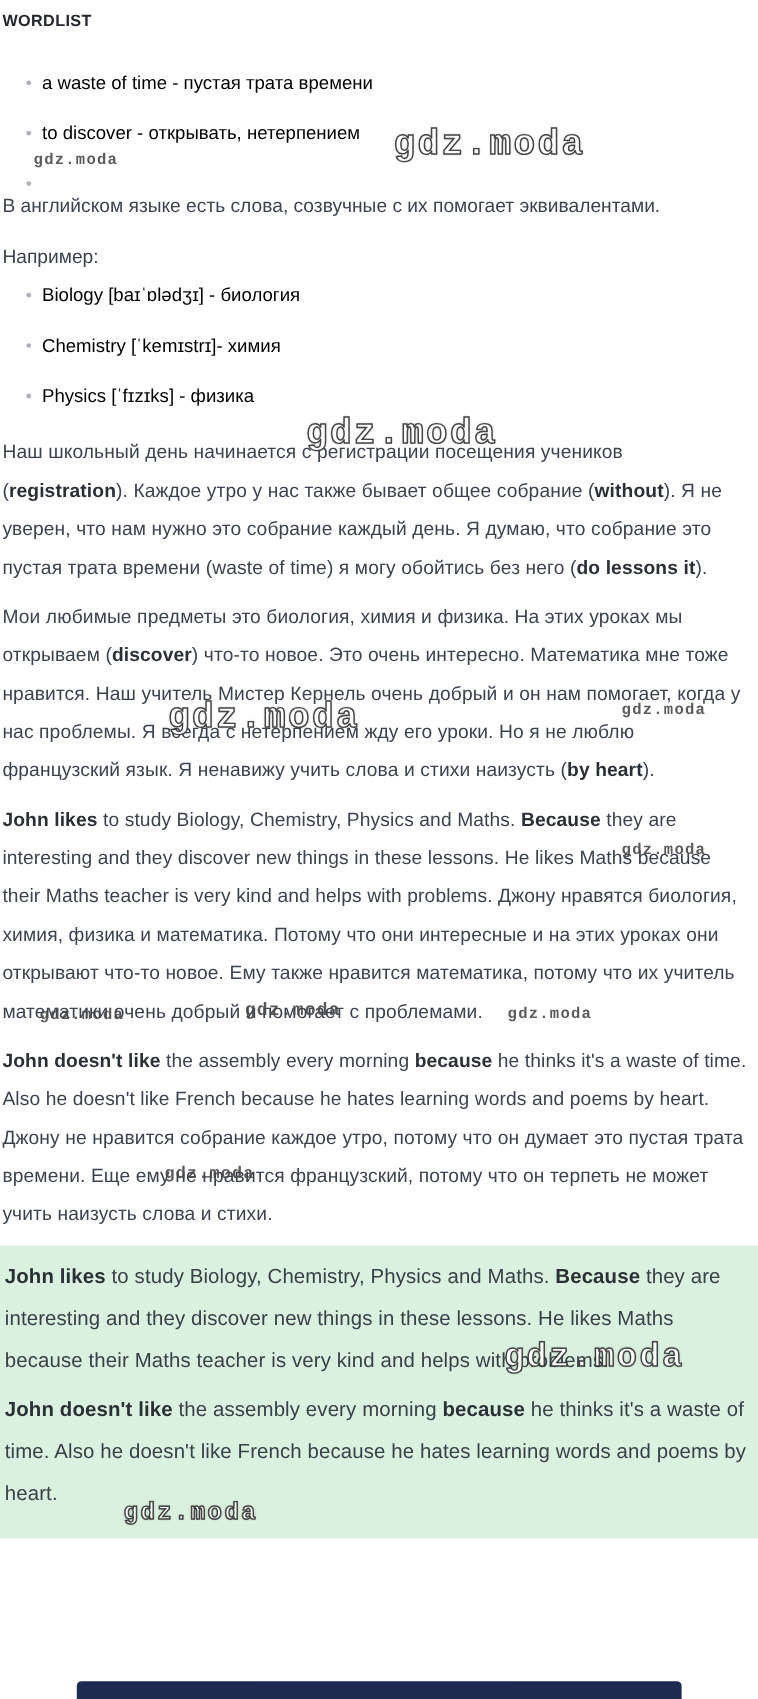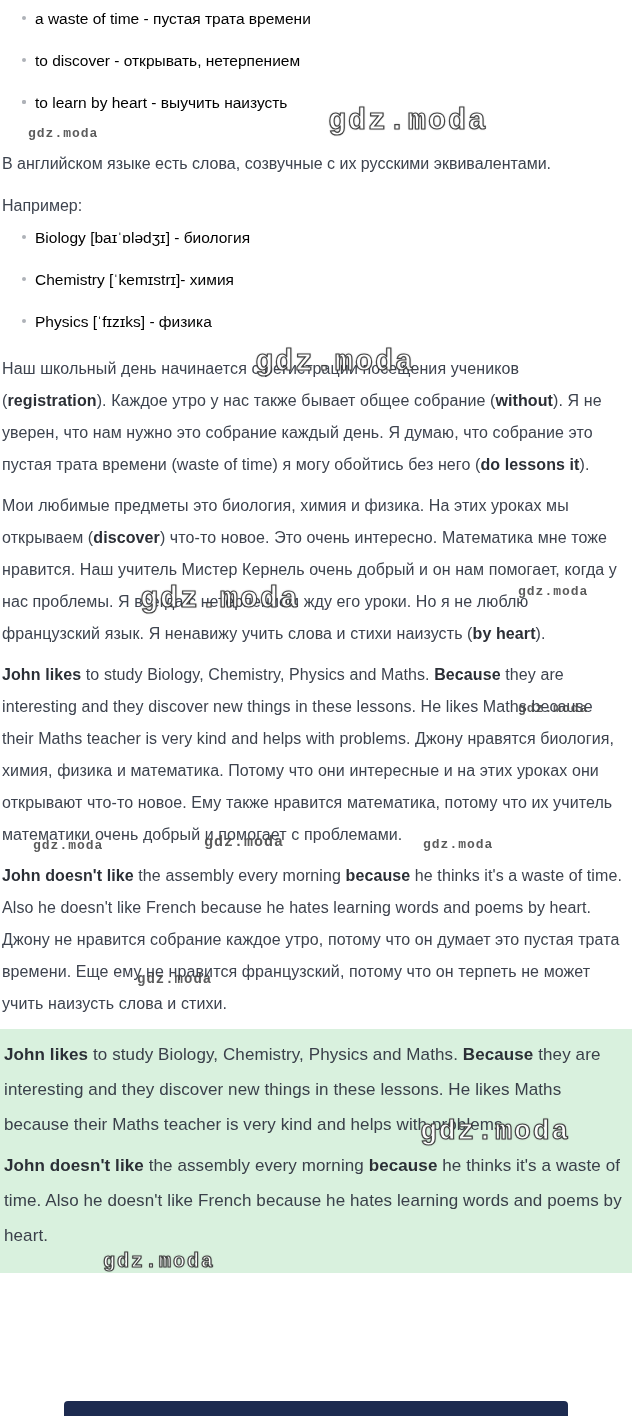--- a/index.html
+++ b/index.html
@@ -92,40 +92,37 @@
     color: #4a4a4a;
     letter-spacing: 1px;
     opacity: 0.9;
   }
 </style>
 </head>
 <body>
 
 <div class="page">
 
+  <h1 class="wordlist-heading">WORDLIST</h1>
 
   <ul class="blist">
     <li>
       <span class="dot"></span>
       <span>a waste of time - пустая трата времени</span>
     </li>
     <li>
       <span class="dot"></span>
       <span>to discover - открывать, нетерпением</span>
     </li>
     <li>
       <span class="dot"></span>
     </li>
-    <li>
-      <span class="dot"></span>
-      <span>to learn by heart - выучить наизусть</span>
-    </li>
   </ul>
 
-  <p class="intro">В английском языке есть слова, созвучные с их русскими эквивалентами. Например:</p>
+  <p class="intro">В английском языке есть слова, созвучные с их помогает эквивалентами. Например:</p>
 
   <ul class="blist cognates">
     <li>
       <span class="dot"></span>
       <span>Biology [baɪˈɒlədʒɪ] - биология</span>
     </li>
     <li>
       <span class="dot"></span>
       <span>Chemistry [ˈkemɪstrɪ]- химия</span>
     </li>

